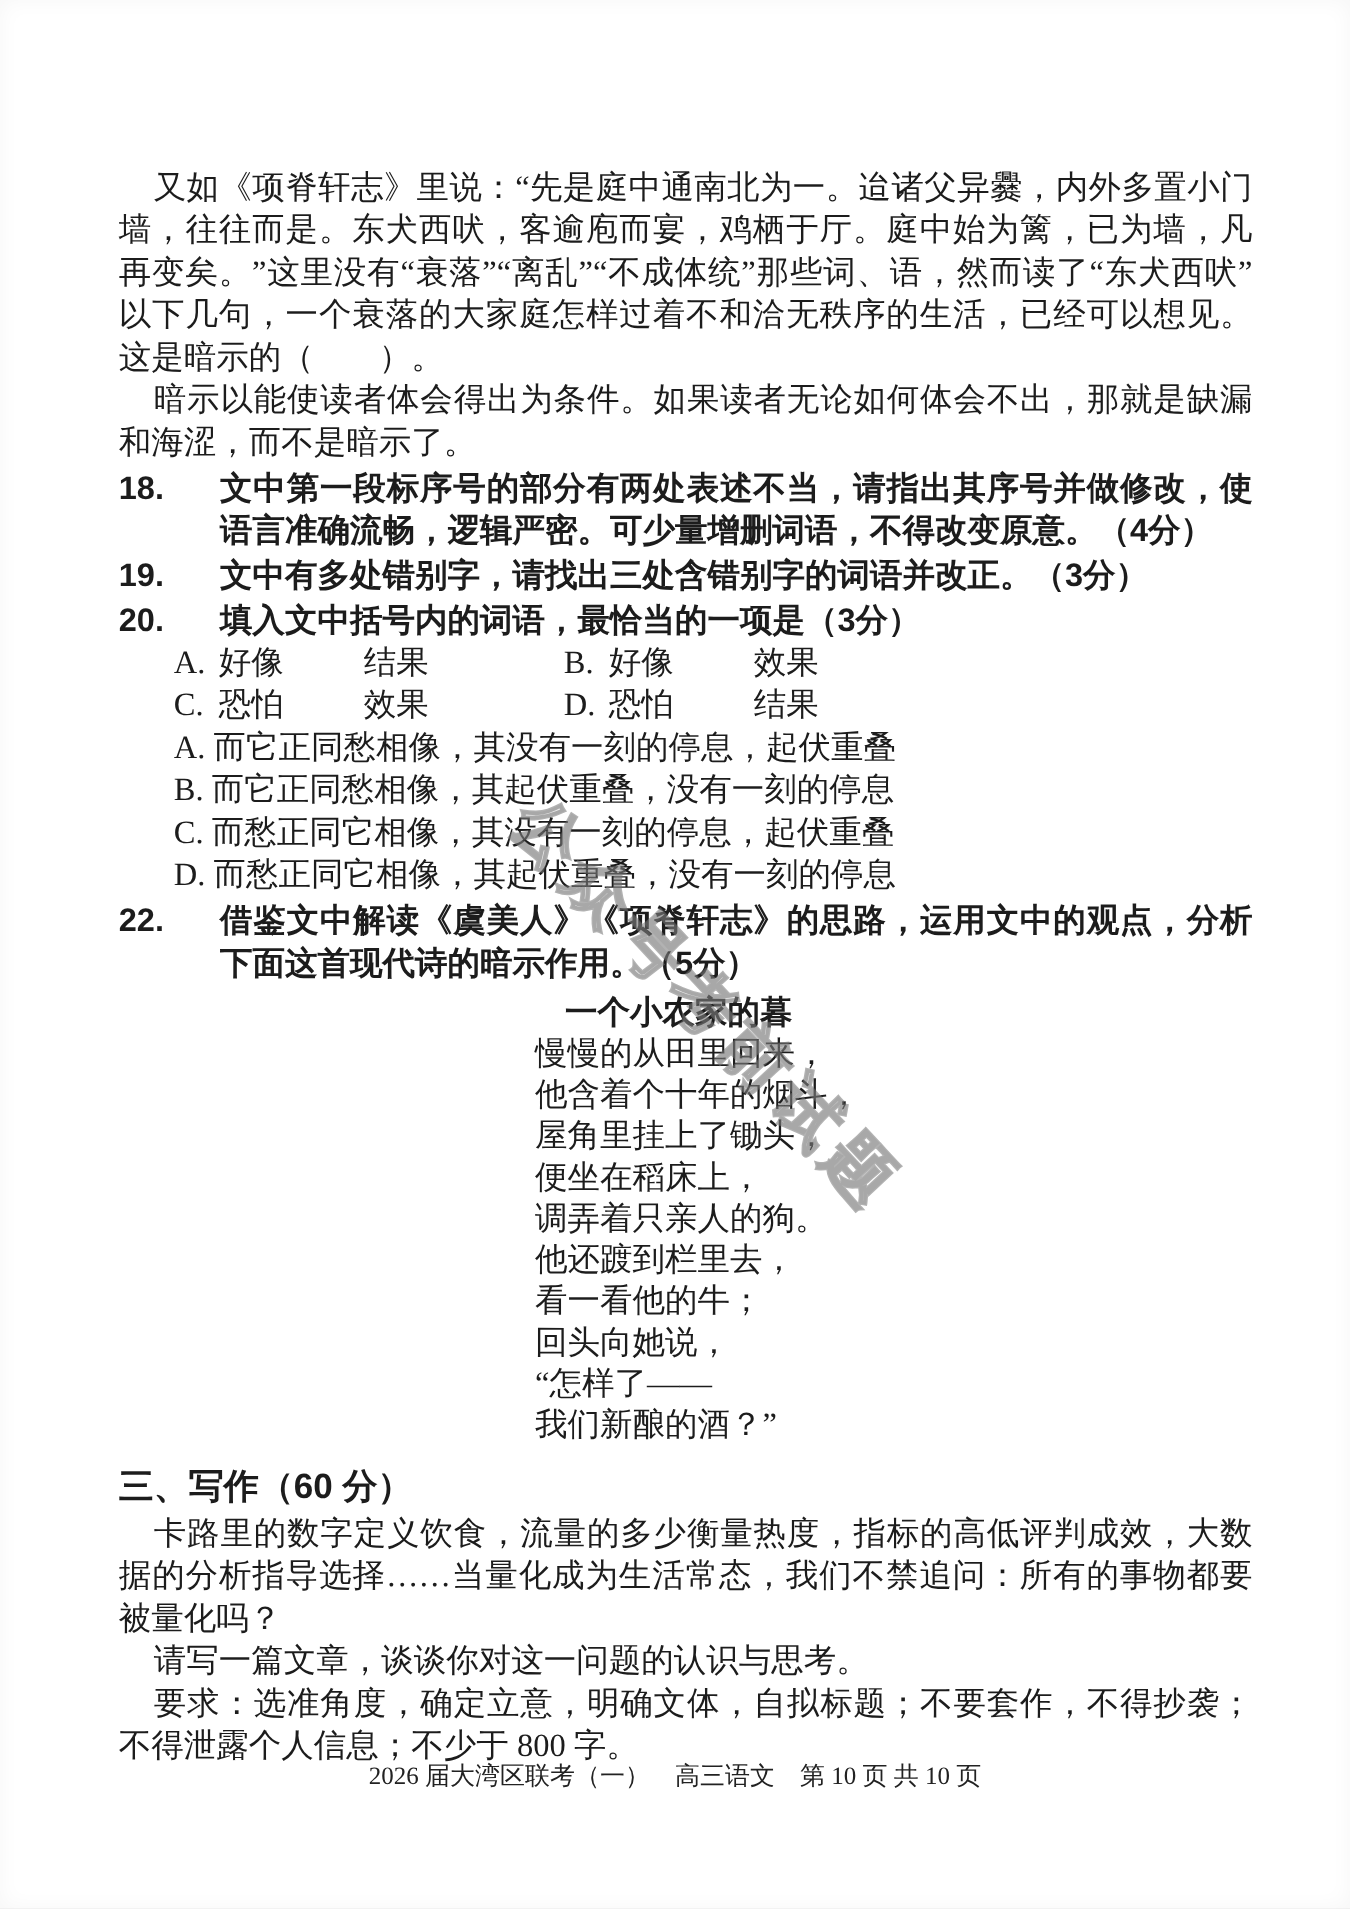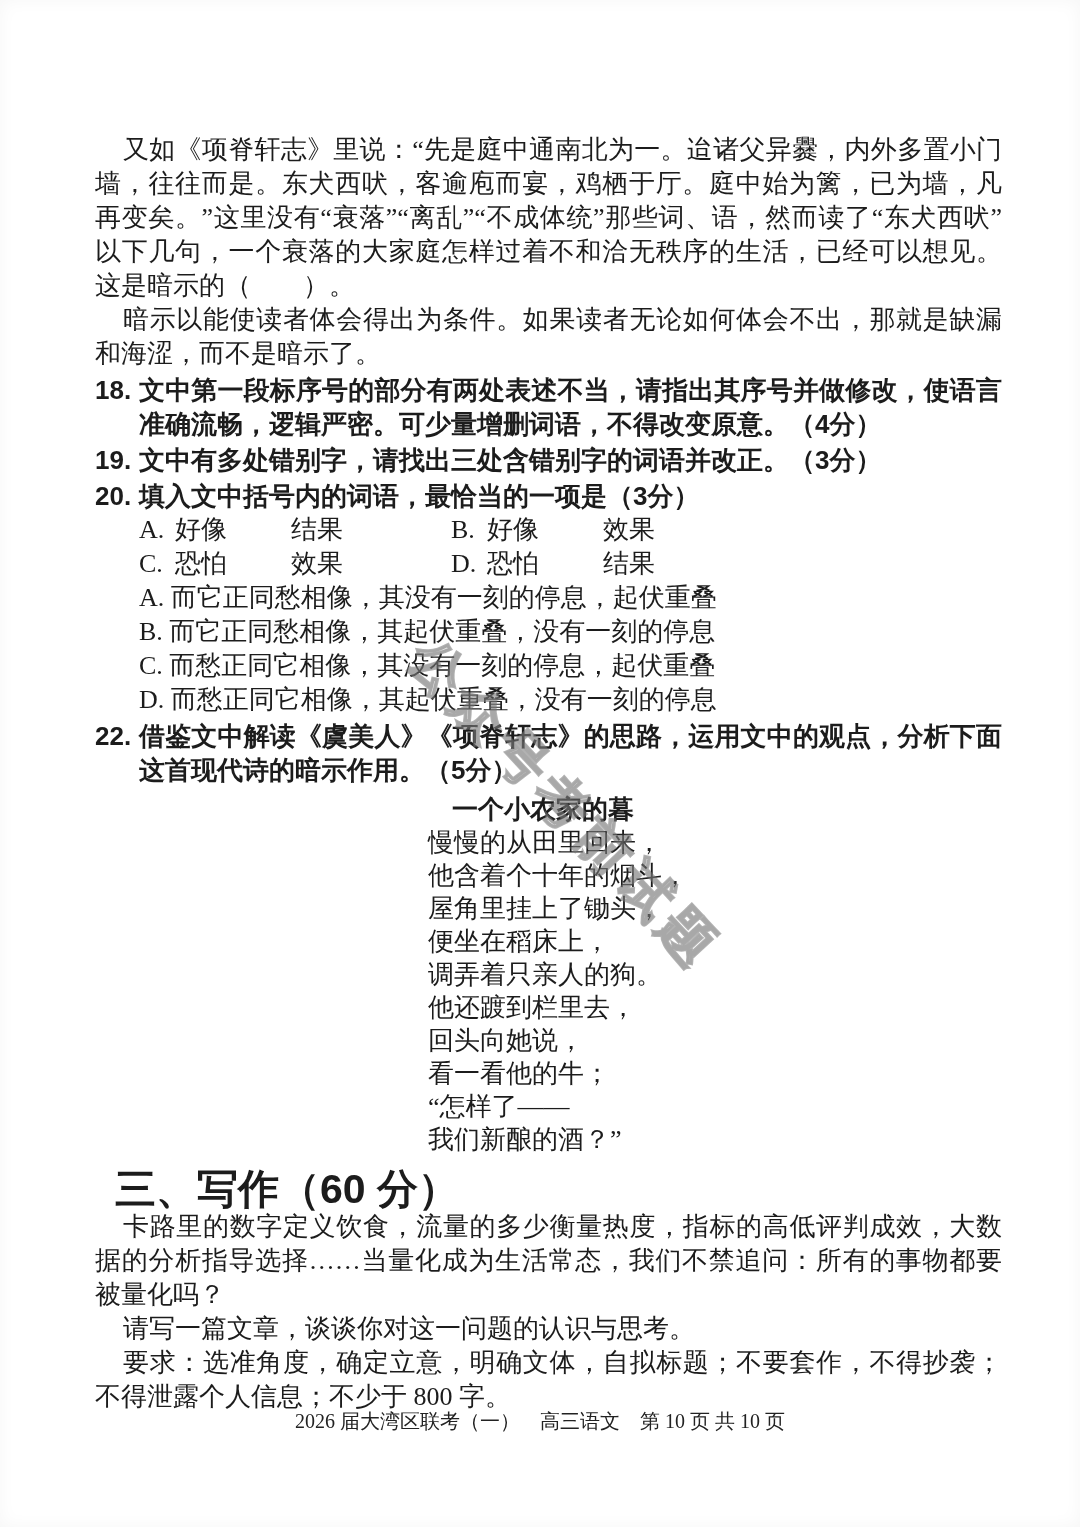--- a/index.html
+++ b/index.html
@@ -30,20 +30,21 @@
   .q-num {
     flex: 0 0 44px;
     font-family: "Liberation Sans", sans-serif;
     font-weight: 600;
   }
   .q-text {
     flex: 1;
     text-align: justify;
     font-family: "Liberation Sans", sans-serif;
     font-weight: 600;
+    margin-left: 37px;
   }
   .options20 {
     margin-left: 44px;
     font-family: "Liberation Serif", serif;
   }
   .opt-row { display: flex; }
   .opt-cell { display: flex; width: 312px; }
   .opt-letter { width: 36px; }
   .opt-word1 { width: 116px; }
   .opt-word2 { flex: 1; }
@@ -54,25 +55,24 @@
     margin-top: 6px;
     line-height: 33px;
   }
   .poem-title {
     margin-left: 24px;
     font-weight: 700;
     font-family: "Liberation Sans", sans-serif;
   }
   .section-heading {
     margin-top: 12px;
-    font-size: 41px;
+    font-size: 28px;
     line-height: 42px;
     font-weight: 700;
     font-family: "Liberation Sans", sans-serif;
-    margin-left: 20px;
   }
   .w-para {
     text-indent: 28px;
     text-align: justify;
   }
   .footer {
     position: absolute;
     left: 0; right: 0;
     top: 1404px;
     text-align: center;
@@ -164,22 +164,22 @@
     </div>
 
     <div class="poem">
       <div class="poem-title">一个小农家的暮</div>
       <div class="poem-line">慢慢的从田里回来，</div>
       <div class="poem-line">他含着个十年的烟斗，</div>
       <div class="poem-line">屋角里挂上了锄头，</div>
       <div class="poem-line">便坐在稻床上，</div>
       <div class="poem-line">调弄着只亲人的狗。</div>
       <div class="poem-line">他还踱到栏里去，</div>
+      <div class="poem-line">看一看他的牛；</div>
       <div class="poem-line">回头向她说，</div>
-      <div class="poem-line">看一看他的牛；</div>
       <div class="poem-line">“怎样了——</div>
       <div class="poem-line">我们新酿的酒？”</div>
     </div>
 
     <div class="section-heading">三、写作（60 分）</div>
 
 
     <div class="w-para">卡路里的数字定义饮食，流量的多少衡量热度，指标的高低评判成效，大数据的分析指导选择……当量化成为生活常态，我们不禁追问：所有的事物都要被量化吗？</div>
     <div class="w-para">请写一篇文章，谈谈你对这一问题的认识与思考。</div>
     <div class="w-para">要求：选准角度，确定立意，明确文体，自拟标题；不要套作，不得抄袭；不得泄露个人信息；不少于 800 字。</div>

